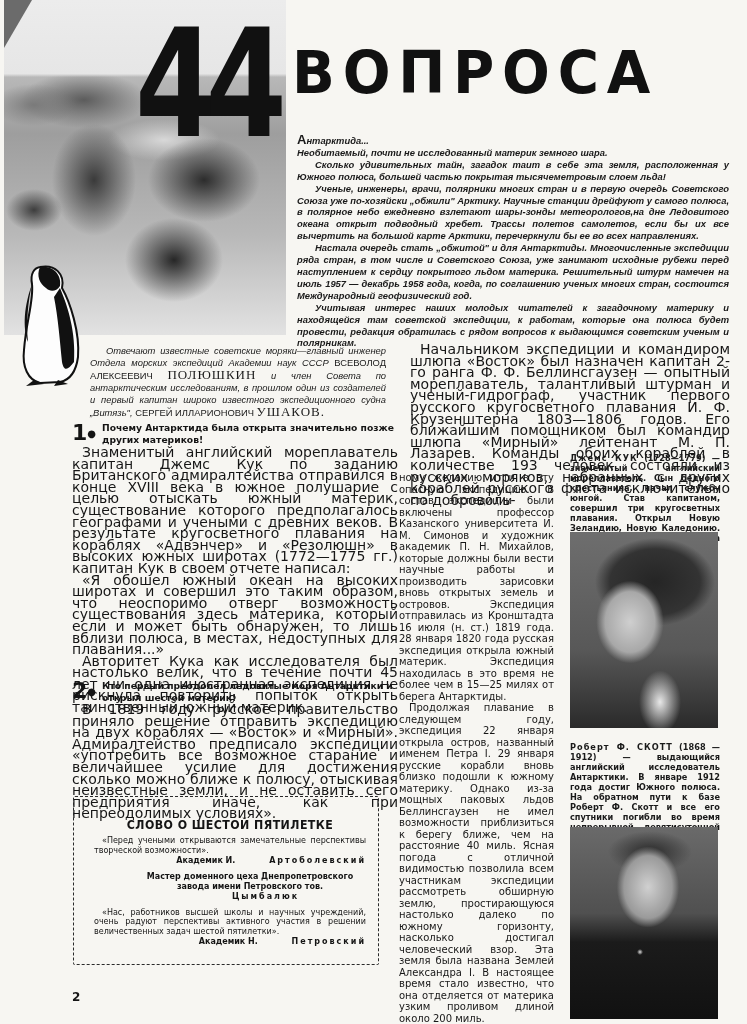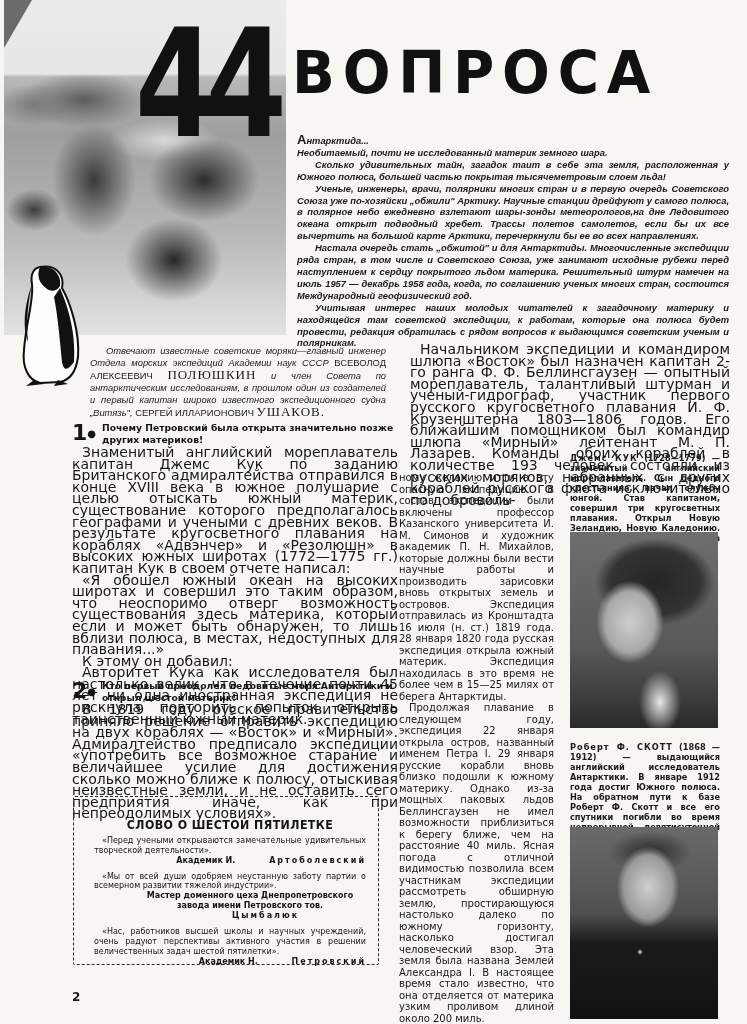--- a/index.html
+++ b/index.html
@@ -144,27 +144,26 @@
   <p>Настала очередь стать „обжитой" и для Антарктиды. Многочисленные экспедиции ряда стран, в том числе и Советского Союза, уже занимают исходные рубежи перед наступлением к сердцу покрытого льдом материка. Решительный штурм намечен на июль 1957 — декабрь 1958 года, когда, по соглашению ученых многих стран, состоится Международный геофизический год.</p>
   <p>Учитывая интерес наших молодых читателей к загадочному материку и находящейся там советской экспедиции, к работам, которые она полюса будет провести, редакция обратилась с рядом вопросов к выдающимся советским ученым и полярникам.</p>
 </div>
 
 <div class="respond">
   <span>Отвечают известные советские моряки—главный инженер Отдела морских экспедиций Академии наук СССР </span><span class="name-caps">ВСЕВОЛОД АЛЕКСЕЕВИЧ </span><span class="name-big">ПОЛЮШКИН</span><span> и член Совета по антарктическим исследованиям, в прошлом один из создателей и первый капитан широко известного экспедиционного судна „Витязь", </span><span class="name-caps">СЕРГЕЙ ИЛЛАРИОНОВИЧ </span><span class="name-big">УШАКОВ.</span>
 </div>
 
 <div class="question" style="top:422px;">
   <div class="q-num"><span>1</span><span class="dot">●</span></div>
-  <div class="q-text">Почему Петровский была открыта значительно позже других материков!</div>
+  <div class="q-text">Почему Антарктида была открыта значительно позже других материков!</div>
 </div>
 
 <div class="col" style="left:72px; top:447px; width:326px;">
   <p>Знаменитый английский мореплаватель капитан Джемс Кук по заданию Британского адмиралтейства отправился в конце XVIII века в южное полушарие с целью отыскать южный материк, существование которого предполагалось географами и учеными с древних веков. В результате кругосветного плавания на кораблях «Адвэнчер» и «Резолюшн» в высоких южных широтах (1772—1775 гг.) капитан Кук в своем отчете написал:</p>
   <p class="quote">«Я обошел южный океан на высоких широтах и совершил это таким образом, что неоспоримо отверг возможность существования здесь материка, который если и может быть обнаружен, то лишь вблизи полюса, в местах, недоступных для плавания...»</p>
-  <p>К этому он добавил:</p>
   <p>Авторитет Кука как исследователя был настолько велик, что в течение почти 45 лет ни одна иностранная экспедиция не рискнула повторить попыток открыть таинственный южный материк.</p>
 </div>
 
 <div class="question" style="top:680px;">
   <div class="q-num"><span>2</span><span class="dot">●</span></div>
   <div class="q-text">Кто первый преодолел ледовитые моря Антарктики и открыл шестой материк!</div>
 </div>
 
 <div class="col" style="left:72px; top:704px; width:326px;">
   <p>В 1819 году русское правительство приняло решение отправить экспедицию на двух кораблях — «Восток» и «Мирный». Адмиралтейство предписало экспедиции «употребить все возможное старание и величайшее усилие для достижения сколько можно ближе к полюсу, отыскивая неизвестные земли, и не оставить сего предприятия иначе, как при непреодолимых условиях».</p>
@@ -185,21 +184,20 @@
 </div>
 <div class="portrait portrait-cook"></div>
 
 <div class="caption" style="left:570px; top:742px; width:150px;">
   <span class="cap-name">Роберт Ф. СКОТТ</span><span> (1868 — 1912) — выдающийся английский исследователь Антарктики. В январе 1912 года достиг Южного полюса. На обратном пути к базе Роберт Ф. Скотт и все его спутники погибли во время непрерывной девятисуточной пурги.</span>
 </div>
 <div class="portrait portrait-scott"></div>
 
 <div class="box">
   <div class="box-title">СЛОВО О ШЕСТОЙ ПЯТИЛЕТКЕ</div>
-  <div class="box-quote">«Перед учеными открываются замечательные удивительных творческой деятельности».</div>
+  <div class="box-quote">«Перед учеными открываются замечательные перспективы творческой возможности».</div>
   <div class="box-author"><span>Академик И. </span><span class="spaced">Артоболевский</span></div>
-  <div class="box-quote">«Мы от всей души одобряем неустанную заботу партии о всемерном развитии тяжелой индустрии».</div>
   <div class="box-author" style="text-align:center; padding-left:40px;"><span>Мастер доменного цеха Днепропетровского завода имени Петровского тов. </span><span class="spaced">Цымбалюк</span></div>
   <div class="box-quote">«Нас, работников высшей школы и научных учреждений, очень радуют перспективы активного участия в решении величественных задач шестой пятилетки».</div>
   <div class="box-author"><span>Академик Н. </span><span class="spaced">Петровский</span></div>
 </div>
 
 <div class="page-num">2</div>
 
 </body></html>

